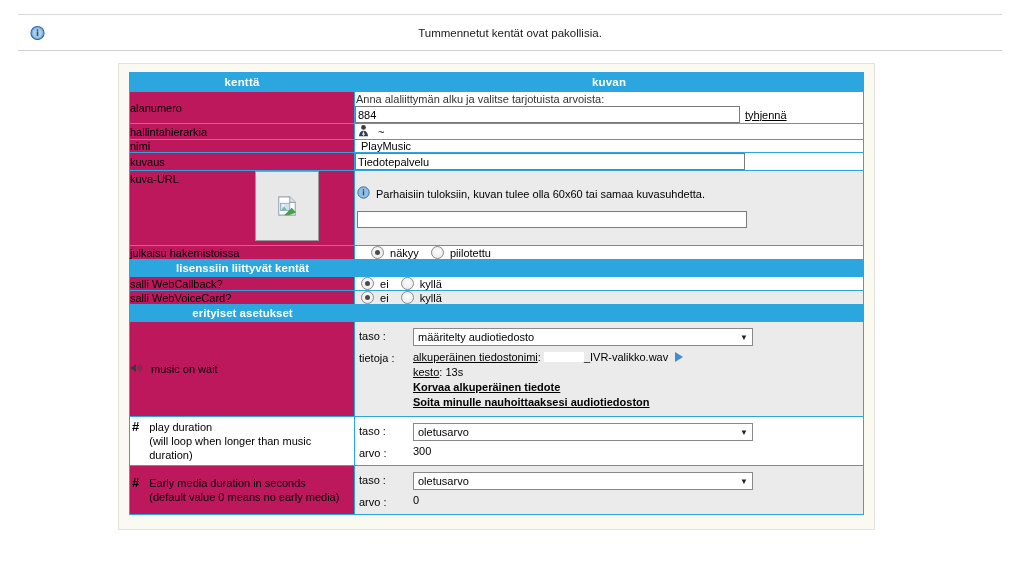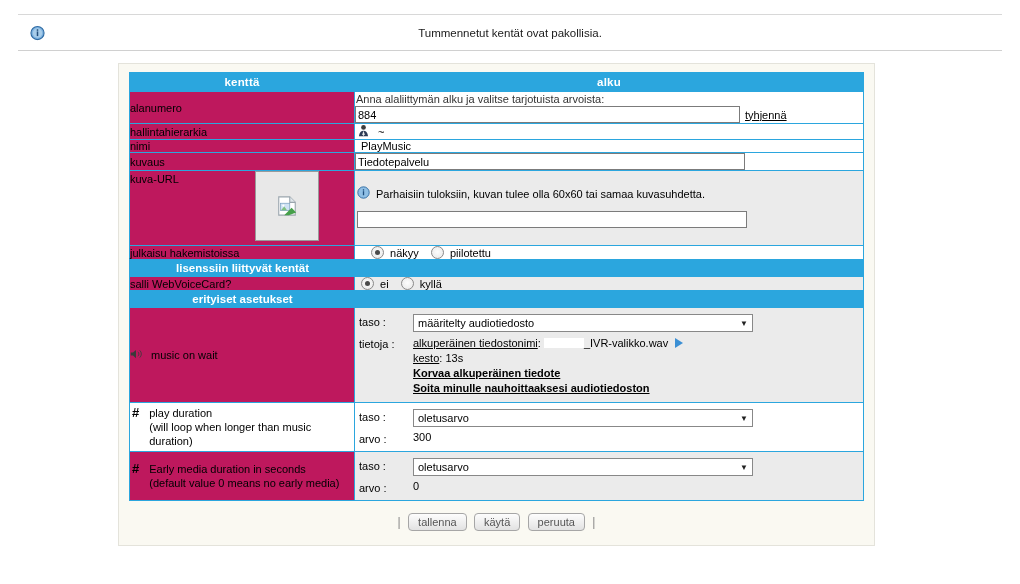--- a/index.html
+++ b/index.html
@@ -199,21 +199,21 @@
 <div class="panel">
   <table class="form">
     <colgroup>
         <col style="width:225px">
         <col>
       </colgroup>
     <tbody>
 
       <tr class="hdr">
         <td>kenttä</td>
-        <td>alku</td>
+        <td>kuvan</td>
       </tr>
 
       <tr>
         <td class="lbl" style="height:30px">alanumero</td>
         <td class="val">
           <div class="hint">Anna alaliittymän alku ja valitse tarjotuista arvoista:</div>
           <div class="rowflex">
             <input class="txt" style="width: 385px;" value="884">
             <a class="lnk">tyhjennä</a>
           </div>
@@ -288,20 +288,29 @@
           <span class="radio-label">piilotettu</span>
         </td>
       </tr>
 
       <tr class="sect">
         <td colspan="2" style="padding:2px 0;">
           <span class="sect-label">lisenssiin liittyvät kentät</span>
         </td>
       </tr>
 
+      <tr>
+        <td class="lbl">salli WebCallback?</td>
+        <td class="val" style="padding-left:6px;">
+          <span class="radio on"></span>
+          <span class="radio-label">ei</span>
+          <span class="radio"></span>
+          <span class="radio-label">kyllä</span>
+        </td>
+      </tr>
 
       <tr>
         <td class="lbl">salli WebVoiceCard?</td>
         <td class="val gray" style="padding-left:6px;">
           <span class="radio on"></span>
           <span class="radio-label">ei</span>
           <span class="radio"></span>
           <span class="radio-label">kyllä</span>
         </td>
       </tr>
@@ -408,20 +417,13 @@
           <div class="kv">
             <span class="k">arvo :</span>
             <span>0</span>
           </div>
         </td>
       </tr>
 
     </tbody>
   </table>
 
-  <div class="footer">
-    <span class="sep">|</span>
-    <button class="btn">tallenna</button>
-    <button class="btn">käytä</button>
-    <button class="btn">peruuta</button>
-    <span class="sep">|</span>
-  </div>
 </div>
 
 </body></html>

